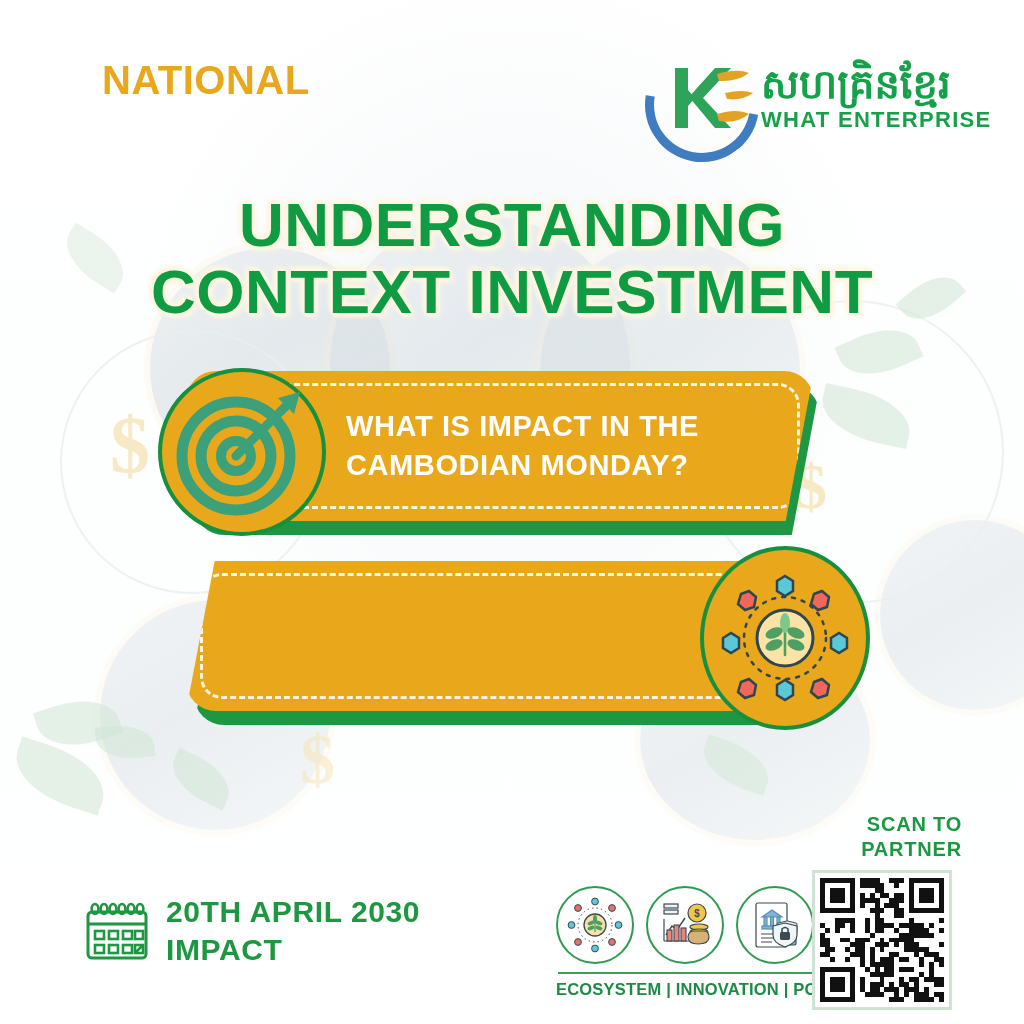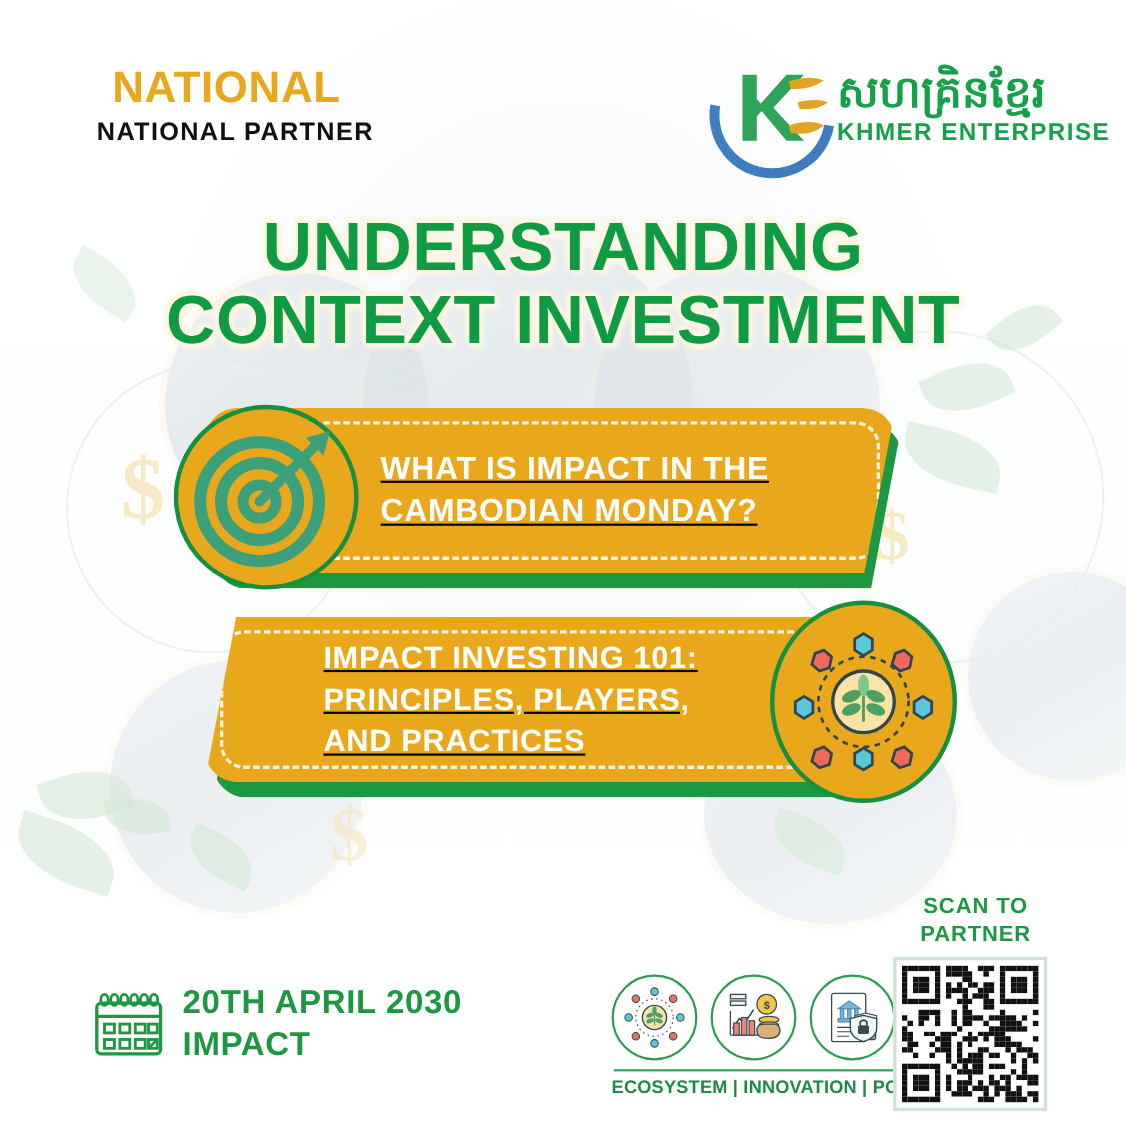--- a/index.html
+++ b/index.html
@@ -79,21 +79,21 @@
   .title-l2{display:block;}
 
   
   .card{position:absolute;}
   .card-shadow{
     position:absolute;left:8px;top:14px;right:-6px;bottom:-14px;
     background:#1d9741;border-radius:30px;
   }
   .card-body{
     position:relative;background:#e9a81c;border-radius:30px;height:100%;
-    display:flex;align-items:center;text-decoration:underline;
+    display:flex;align-items:center;
   }
   .card-dash{
     position:absolute;left:14px;top:12px;right:14px;bottom:12px;
     border:3px dashed #fdf5e0;border-radius:22px;pointer-events:none;
   }
   .card-text{
     position:relative;color:#ffffff;font-size:29px;font-weight:bold;
     letter-spacing:.6px;line-height:1.35;z-index:3;
   }
 
@@ -136,21 +136,21 @@
     width:74px;height:74px;border-radius:50%;border:2.5px solid #2e9b52;
     background:#ffffff;display:flex;align-items:center;justify-content:center;
   }
   .pillar-rule{height:2px;background:#3aa05c;margin:8px 2px 6px 2px;}
   .pillar-label{
     text-align:center;color:#1d8a46;font-size:16.5px;font-weight:bold;letter-spacing:.2px;
     white-space:nowrap;
   }
 
   
-  .qr-block{position:absolute;left:812px;top:812px;width:150px;text-align:center;}
+  .qr-block{position:absolute;left:812px;top:812px;width:150px;text-align:right;}
   .qr-title{color:#1d9741;font-size:20px;font-weight:bold;letter-spacing:.8px;line-height:1.25;}
   .qr-frame{
     margin-top:8px;width:140px;height:140px;background:#fff;
     border:3px solid #cfe3d2;box-sizing:border-box;padding:5px;
   }
   .qr-grid{width:100%;height:100%;display:grid;}
   .qr-grid i{display:block;}
 </style>
 </head>
 <body>
@@ -181,37 +181,36 @@
     <div class="wm-leaf" style="left:900px;top:280px;width:62px;height:36px;transform:rotate(-40deg);"></div>
     <div class="wm-leaf" style="left:700px;top:745px;width:72px;height:40px;transform:rotate(20deg);opacity:.45;"></div>
   </div>
 
   <div class="header">
 
     <div class="gsg">
       <div class="gsg-row1">
         <span class="gsg-country">NATIONAL</span>
       </div>
-      <div class="gsg-sub">NATIONAL PARTNER</div>
     </div>
 
     <div class="ke">
       <div class="ke-mark">
         <div class="ke-arc"></div>
         <svg width="112" height="100" viewBox="0 0 112 100" style="position:absolute;left:0;top:0;">
           <path d="M30 20 L30 80 L43 80 L43 58 L50 50 L43 42 L43 20 Z" fill="#2fa357"></path>
           <path d="M44 49 L70 20 L86 20 L58 50 L86 80 L70 80 Z" fill="#2fa357"></path>
           <path d="M72 26 Q92 20 104 25 Q92 34 74 33 Z" fill="#e2a324"></path>
           <path d="M80 45 Q98 41 108 45 Q97 53 82 51 Z" fill="#e2a324"></path>
           <path d="M72 66 Q92 60 104 66 Q92 76 74 73 Z" fill="#e2a324"></path>
         </svg>
       </div>
       <div class="ke-text">
         <div class="ke-khmer">សហគ្រិនខ្មែរ</div>
-        <div class="ke-latin">KHMER ENTERPRISE</div>
+        <div class="ke-latin">WHAT ENTERPRISE</div>
       </div>
     </div>
   </div>
 
   <div class="title">
     <span>UNDERSTANDING</span>
     <span class="title-l2">CONTEXT INVESTMENT</span>
   </div>
 
   <div class="card" id="card1">
@@ -232,25 +231,20 @@
       <circle cx="64" cy="74" r="15" fill="none" stroke="#3ca07a" stroke-width="10"></circle>
       <line x1="64" y1="74" x2="118" y2="20" stroke="#3ca07a" stroke-width="9" stroke-linecap="round"></line>
       <path d="M106 16 L128 10 L122 32 Z" fill="#3ca07a"></path>
     </svg>
   </div>
 
   <div class="card" id="card2">
     <div class="card-shadow"></div>
     <div class="card-body">
       <div class="card-dash"></div>
-      <div class="card-text">
-        <div>IMPACT INVESTING 101:</div>
-        <div>PRINCIPLES, PLAYERS,</div>
-        <div>AND PRACTICES</div>
-      </div>
     </div>
   </div>
 
   <div class="icon-eco-big">
     <svg width="150" height="150" viewBox="0 0 150 150">
       <g fill="none" stroke="#2f4550" stroke-width="2.5">
         <circle cx="75" cy="75" r="41" stroke-dasharray="3 7" stroke-linecap="round"></circle>
       </g>
       <circle cx="75" cy="75" r="28" fill="#fae3a4" stroke="#2f4550" stroke-width="3"></circle>
       <g stroke="#4f9e63" stroke-width="2.6" fill="#4f9e63">

